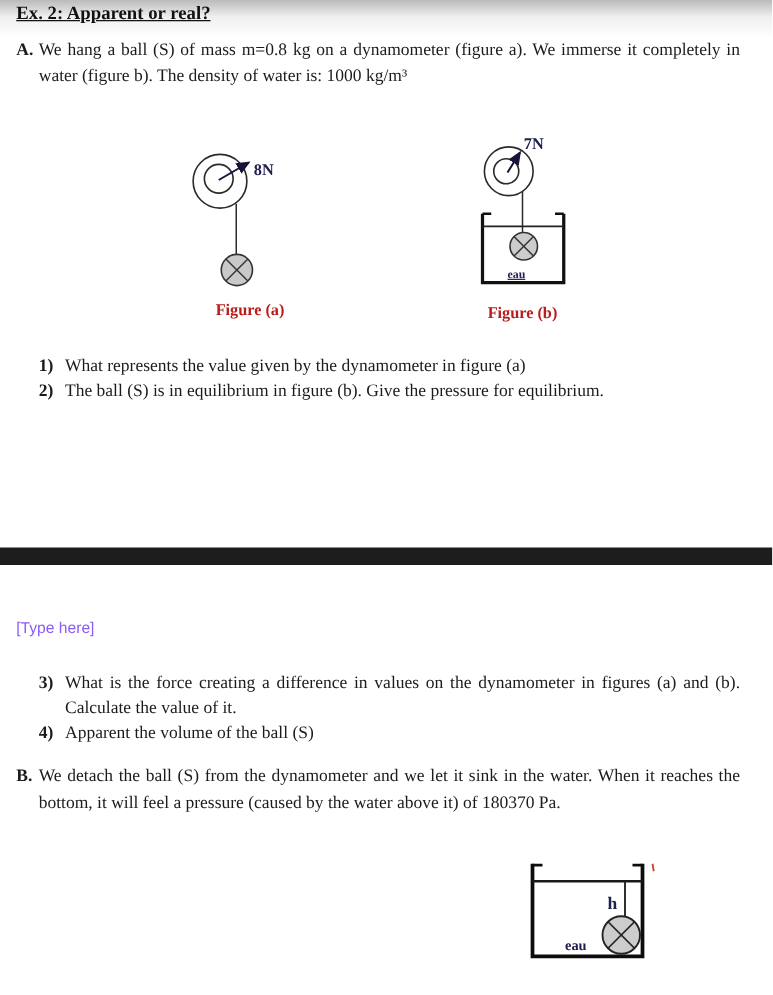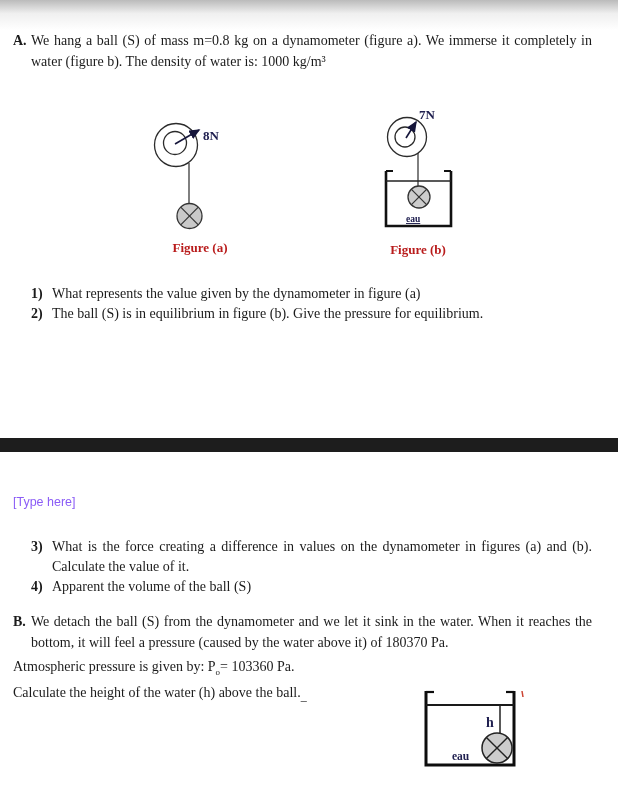--- a/index.html
+++ b/index.html
@@ -43,20 +43,21 @@
   .trail-underscore{font-size:12px;vertical-align:-3px;letter-spacing:0;}
   svg text{font-family:"Liberation Serif","DejaVu Serif",serif;}
 </style>
 </head>
 <body>
 
 <div class="page">
 
   <div class="top-gradient"></div>
 
+  <div class="title">Ex. 2: Apparent or real?</div>
 
   <div class="hang-para para-a">
     <span class="plabel">A.</span>
     <span class="ptext">We hang a ball (S) of mass m=0.8 kg on a dynamometer (figure a). We immerse it completely in water (figure b). The density of water is: 1000 kg/m³</span>
   </div>
 
   <svg class="figure-svg" style="left:145px;top:108px;" width="115" height="130" viewBox="0 0 115 130">
     <defs>
       <marker id="arrowA" markerWidth="8" markerHeight="8" refX="6" refY="3" orient="auto">
         <path d="M0,0 L7,3 L0,6 Z" fill="#15153a"></path>
@@ -129,27 +130,21 @@
       <span class="qnum">4)</span>
       <span class="qtext">Apparent the volume of the ball (S)</span>
     </div>
   </div>
 
   <div class="hang-para para-b">
     <span class="plabel">B.</span>
     <span class="ptext">We detach the ball (S) from the dynamometer and we let it sink in the water. When it reaches the bottom, it will feel a pressure (caused by the water above it) of 180370 Pa.</span>
   </div>
 
-  <div class="line-text atmos">
-    <span>Atmospheric pressure is given by: P</span><sub>o</sub><span>= 103360 Pa.</span>
-  </div>
 
-  <div class="line-text calc">
-    <span>Calculate the height of the water (h) above the ball.</span><span class="trail-underscore">_</span>
-  </div>
 
   <svg class="figure-svg" style="left:422px;top:686px;" width="112" height="86" viewBox="0 0 112 86">
     <g>
       <path d="M4,5 L4,79 L92,79 L92,5" fill="none" stroke="#0d0d0d" stroke-width="3"></path>
       <line x1="4" y1="6" x2="12" y2="6" stroke="#0d0d0d" stroke-width="2.2"></line>
       <line x1="84" y1="6" x2="92" y2="6" stroke="#0d0d0d" stroke-width="2.2"></line>
       <line x1="4" y1="19" x2="92" y2="19" stroke="#1a1a1a" stroke-width="2"></line>
     </g>
     <line x1="78" y1="19" x2="78" y2="47" stroke="#222" stroke-width="1.5"></line>
     <text x="64" y="41" font-size="14" font-weight="bold" fill="#202050">h</text>

